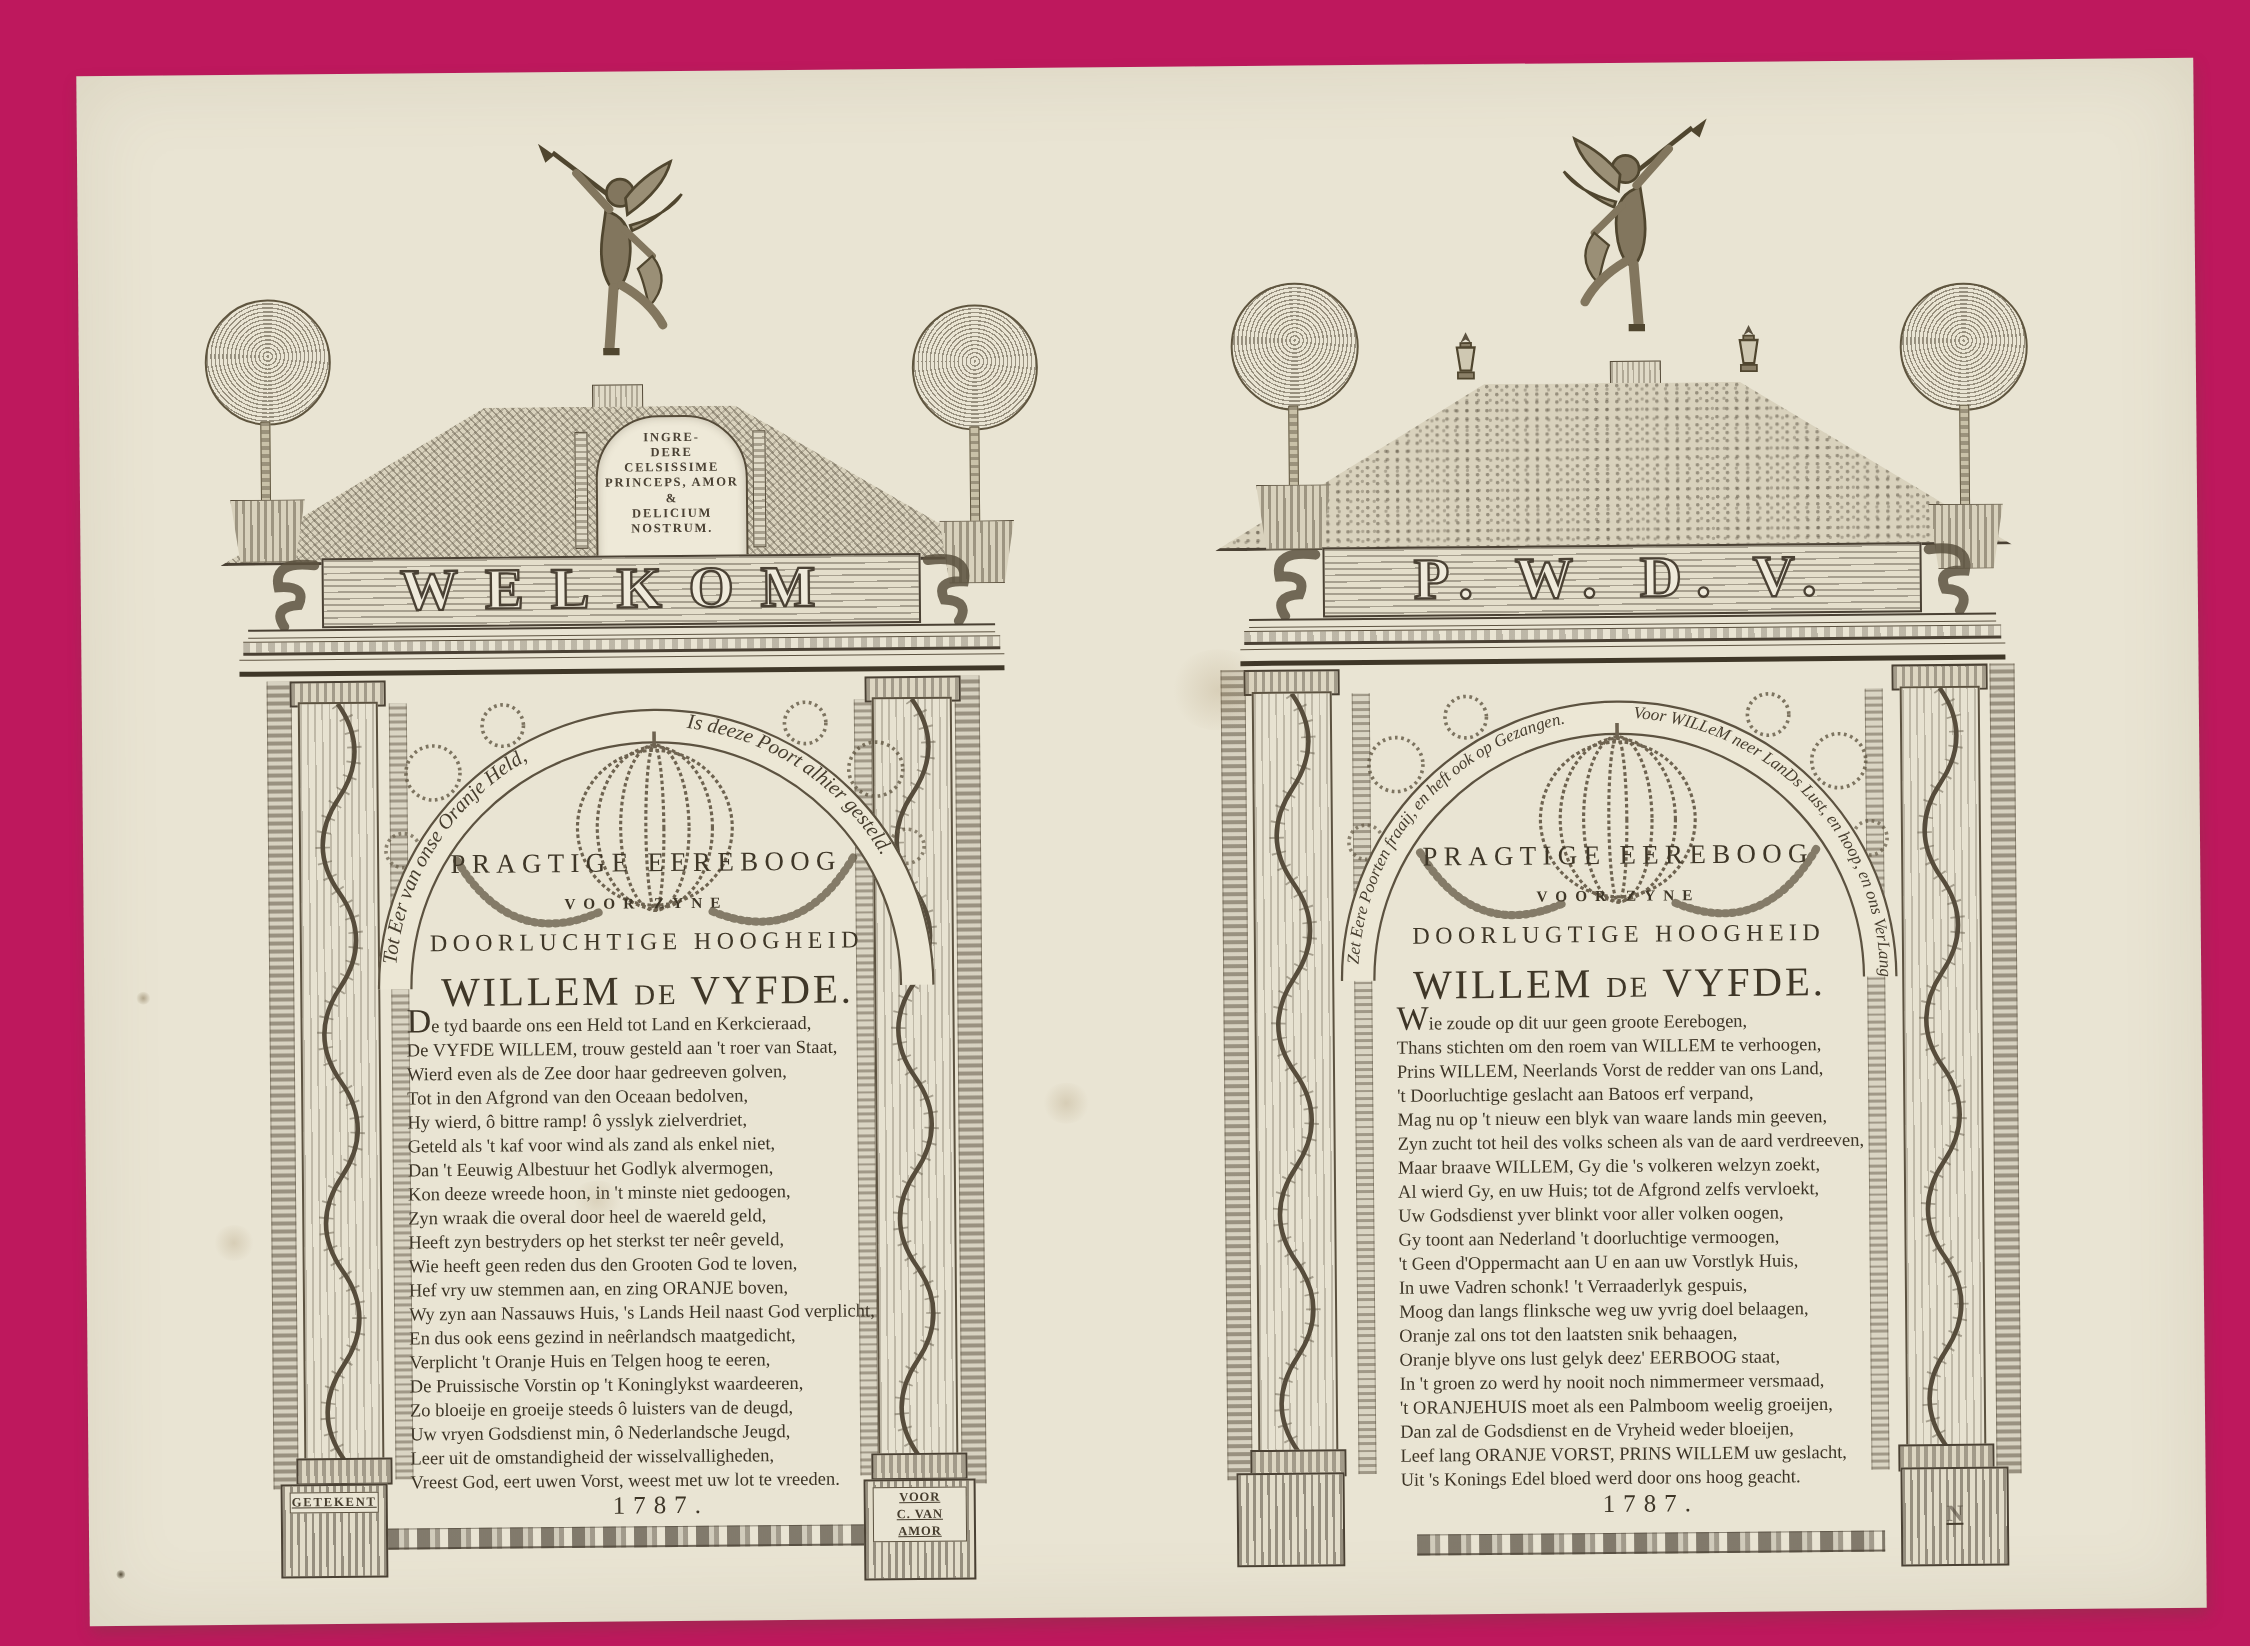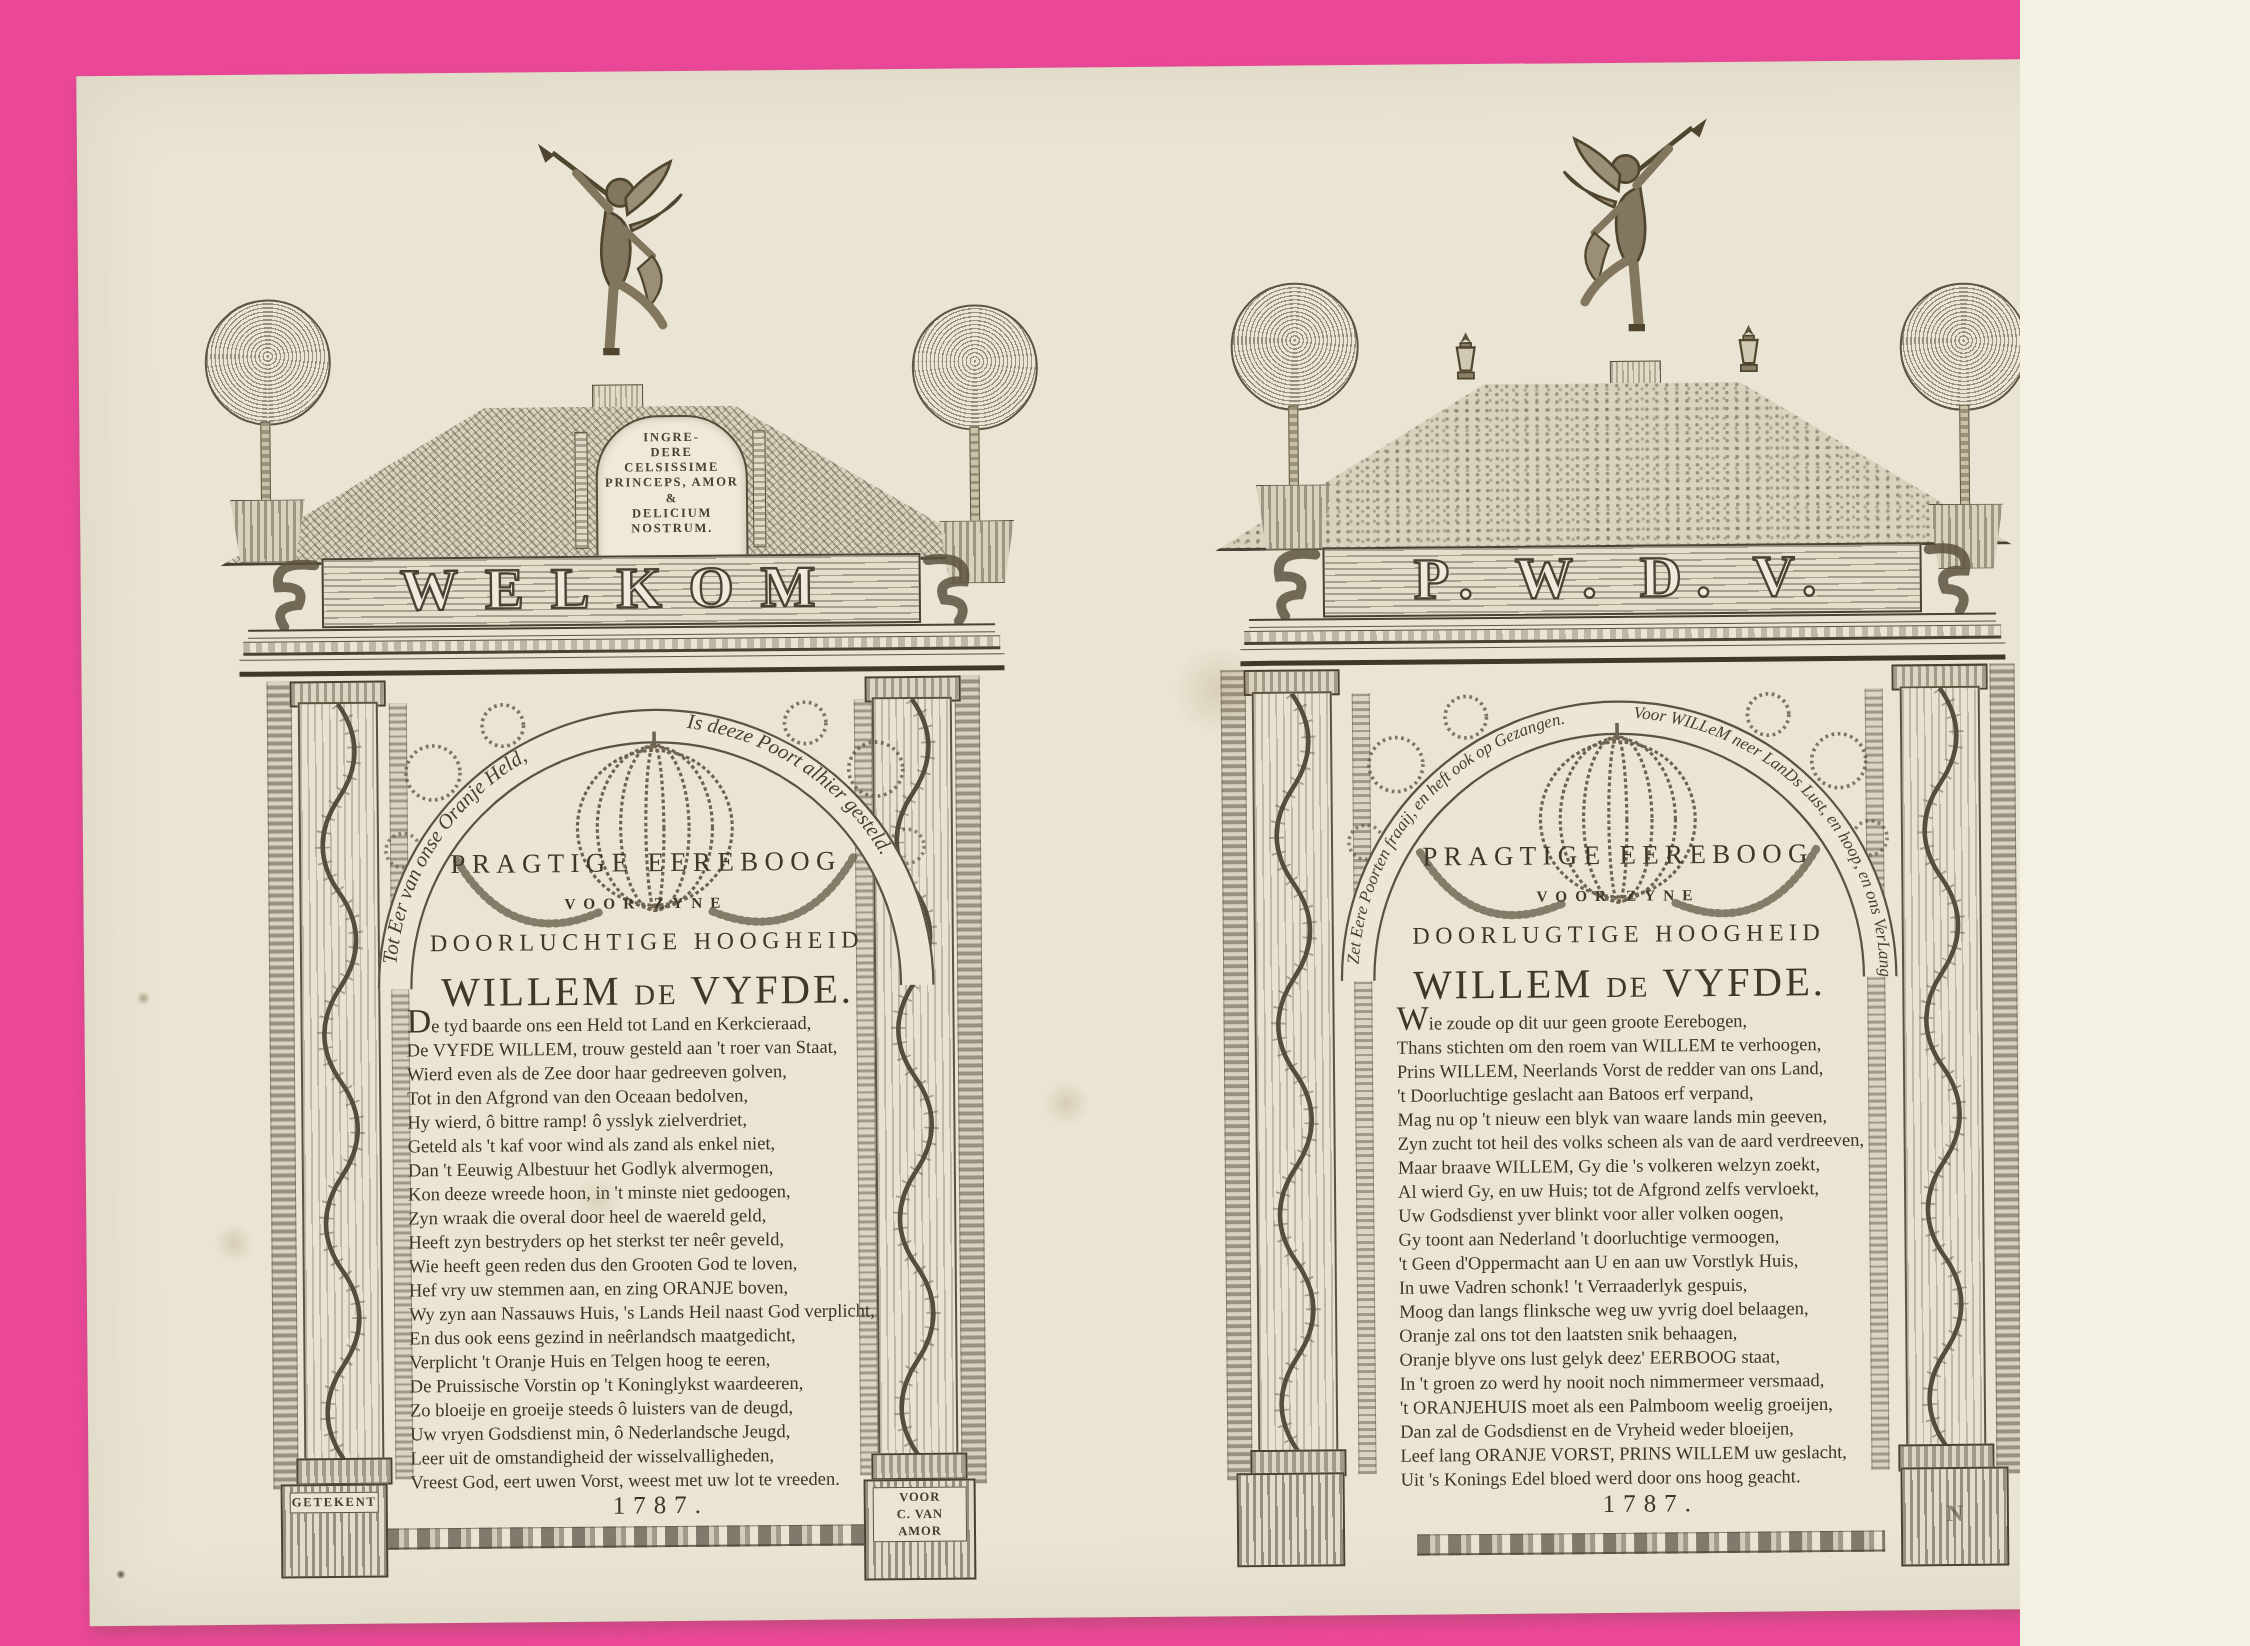--- a/index.html
+++ b/index.html
@@ -1,17 +1,17 @@
 <!DOCTYPE html>
 <html style="font-size:14.4px"><head>
 <meta charset="utf-8">
 <style>
   html,body{margin:0;padding:0;background:#f4f1e3;}
-  #canvas{position:relative;width:2020px;height:1646px;overflow:hidden;
-    font-family:"Liberation Serif",serif;color:#463d2e;background:#ec4899;}
+  #canvas{position:relative;width:2250px;height:1646px;overflow:hidden;
+    font-family:"Liberation Serif",serif;color:#463d2e;background:#be185d;}
   .sheet{position:absolute;left:83px;top:67px;width:2117px;height:1550px;
     background:#e9e4d3;transform:rotate(-0.5deg);
     box-shadow:1.8px 7.2px 14.4px rgba(90,80,55,.28), inset 0 0 81px rgba(125,110,80,.14);}
   .arch{position:absolute;}
   .abs{position:absolute;}
 
   
   .roof{position:absolute;background:#d9d2bd;border-bottom:3.6px solid #4a4134;
     background-image:
       repeating-linear-gradient(48deg, rgba(70,61,46,.38) 0 1.8px, transparent 1.8px 5.4px),
@@ -66,21 +66,21 @@
     border-left:1.8px solid rgba(87,77,60,.5);border-right:1.8px solid rgba(87,77,60,.5);}
   .garland-thin{position:absolute;width:16px;
     background:repeating-linear-gradient(0deg, rgba(87,77,60,.5) 0 2.7px, rgba(87,77,60,.1) 2.7px 7.2px);
     border-left:0.9px solid rgba(87,77,60,.45);border-right:0.9px solid rgba(87,77,60,.45);}
   .shaft{position:absolute;background:#e7e2d1;border:2.7px solid #5c5240;
     background-image:repeating-linear-gradient(90deg, rgba(87,77,60,.28) 0 1.8px, transparent 1.8px 7.2px);}
   .shaft svg{position:absolute;left:0;top:0;width:100%;height:100%;}
   .cap,.colbase{position:absolute;background:#ddd6c2;border:2.7px solid #4a4134;
     background-image:repeating-linear-gradient(90deg, rgba(74,65,52,.4) 0 3.6px, transparent 3.6px 8px);}
   .plinth{position:absolute;background:#e2dcc9;border:2.7px solid #4a4134;text-align:center;
-    background-image:repeating-linear-gradient(90deg, rgba(74,65,52,.5) 0 2.7px, transparent 2.7px 7.2px);}
+    background-image:repeating-linear-gradient(90deg, rgba(74,65,52,.5) 0 2.7px, transparent 2.7px 7.2px);text-decoration:underline;}
   .plinth-label{display:block;background:#e9e4d3;margin:6.3px 7.2px 0;border:0.9px solid #5c5240;
     font-size:12.6px;font-weight:bold;letter-spacing:1.8px;line-height:17px;padding:0.9px 0;}
   .plinth-mark{display:block;margin-top:31px;font-size:23.4px;color:rgba(74,65,52,.55);font-weight:bold;}
 
   
   .opening{position:absolute;}
   .ribbon-text{font-style:italic;fill:#473e2f;font-family:"Liberation Serif",serif;}
   .title-block{position:absolute;text-align:center;color:#3f3728;}
   .t1{font-size:27px;letter-spacing:6.3px;}
   .t2{font-size:15.3px;letter-spacing:8px;margin-top:16px;font-weight:bold;}

